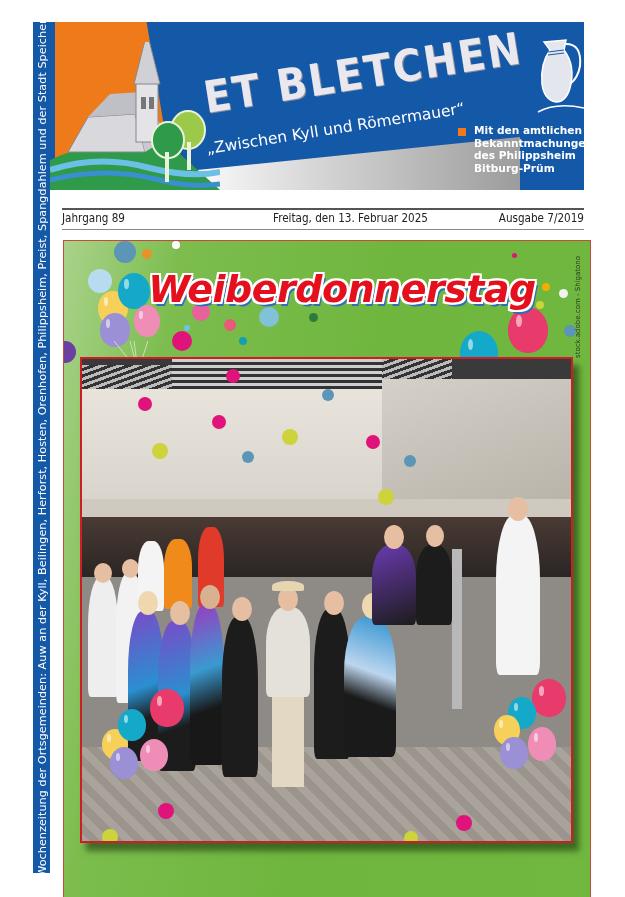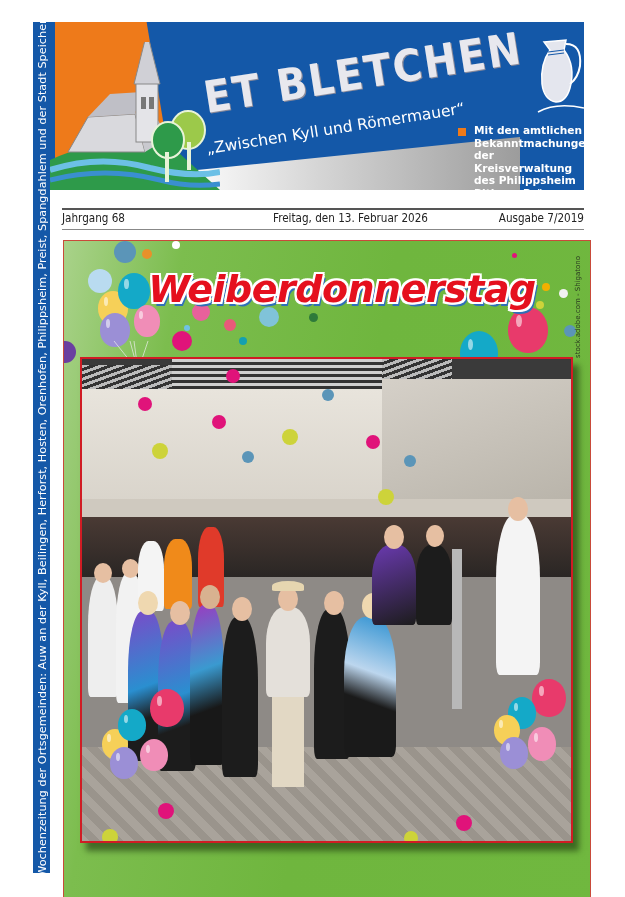--- a/index.html
+++ b/index.html
@@ -74,29 +74,28 @@
     <path d="M30 8 Q46 8 44 30 Q42 42 34 48" stroke="#ffffff" stroke-width="2" fill="none"></path>
     <path d="M12 16 L28 14" stroke="#1458a8" stroke-width="1"></path>
     <path d="M12 19 L28 17" stroke="#1458a8" stroke-width="1"></path>
     <path d="M2 76 Q20 66 48 72" stroke="#ffffff" stroke-width="1.5" fill="none"></path>
   </svg>
 
   <div id="amtlich-bullet" class="abs"></div>
   <div id="amtlich-text" class="abs">
     <div>Mit den amtlichen</div>
     <div>Bekanntmachungen</div>
-    <div>der Kreisverwaltung</div>
     <div>des Philippsheim</div>
     <div>Bitburg-Prüm</div>
   </div>
 </div>
 
 <div id="rule-top" class="abs"></div>
-<div id="jahrgang" class="abs dateline">Jahrgang 68</div>
-<div id="datum" class="abs dateline">Freitag, den 13. Februar 2026</div>
+<div id="jahrgang" class="abs dateline">Jahrgang 89</div>
+<div id="datum" class="abs dateline">Freitag, den 13. Februar 2025</div>
 <div id="ausgabe" class="abs dateline">Ausgabe 7/2019</div>
 <div id="rule-bot" class="abs"></div>
 
 <div id="poster" class="abs">
 
   <div class="dot" style="left:50px;top:0px;width:22px;height:22px;background:#5b95b8"></div>
   <div class="dot" style="left:24px;top:28px;width:24px;height:24px;background:#b9dbf0"></div>
   <div class="dot" style="left:78px;top:8px;width:10px;height:10px;background:#e8902a"></div>
   <div class="dot" style="left:108px;top:0px;width:8px;height:8px;background:#fff"></div>
   <div class="dot" style="left:-10px;top:100px;width:22px;height:22px;background:#6a3fa0"></div>

